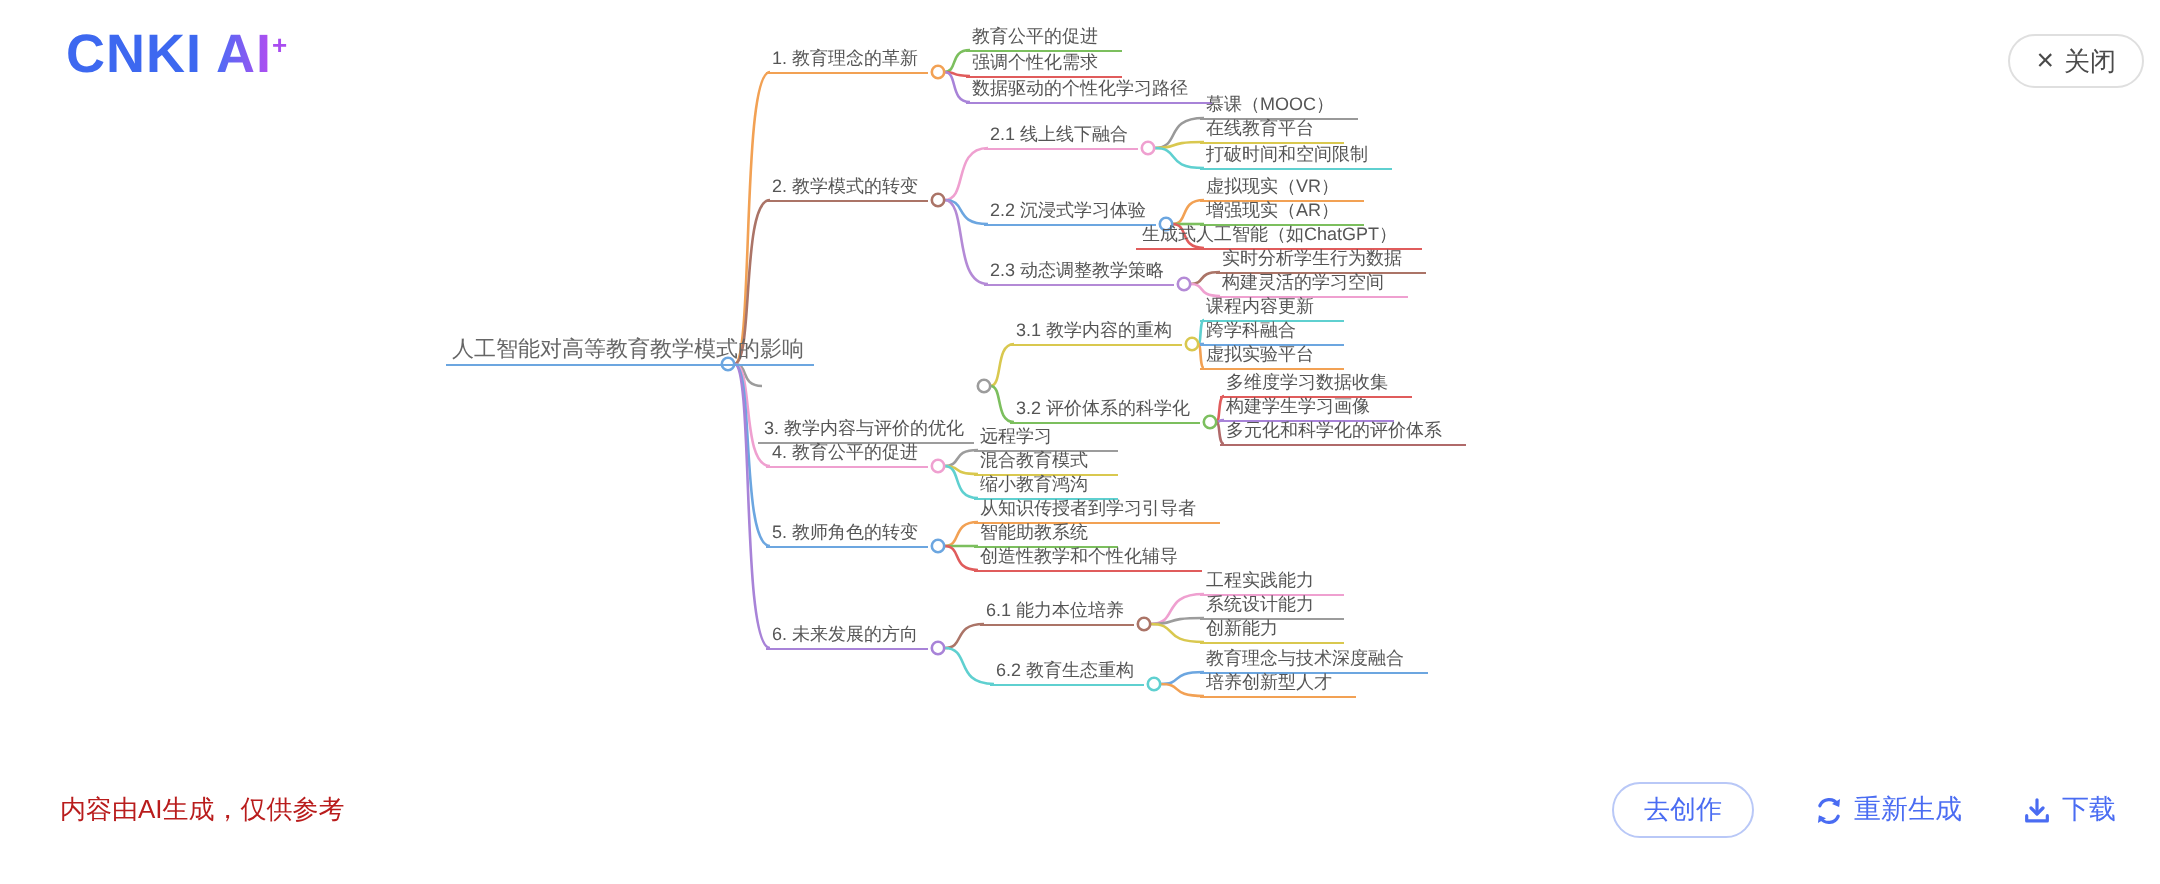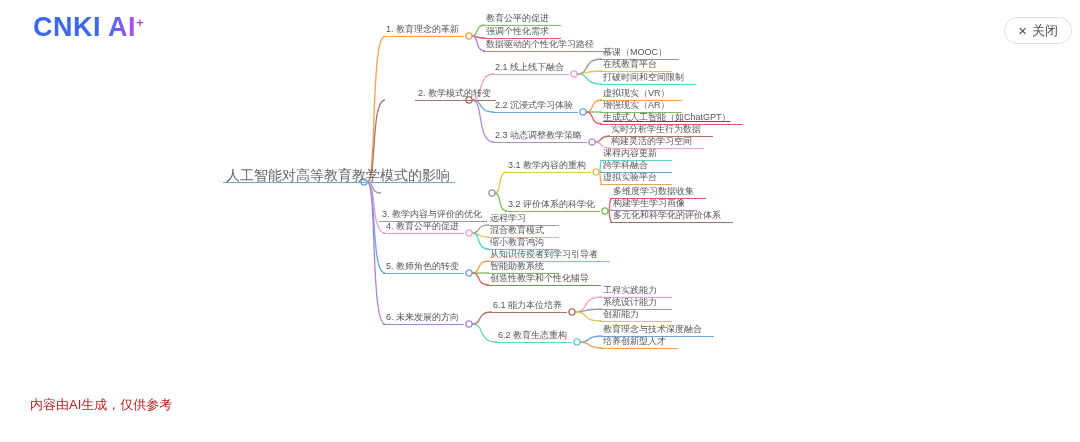--- a/index.html
+++ b/index.html
@@ -22,21 +22,21 @@
                cursor:pointer; }
   .close-btn .x { font-size:15px; line-height:1; color:#4a4a4a; }
 
   
   #mindmap { position:absolute; left:0; top:0; width:1080px; height:442px; }
   #edges { position:absolute; left:0; top:0; pointer-events:none; }
   #edges circle { pointer-events:auto; cursor:pointer; }
   .mm-node { position:absolute; white-space:nowrap; color:#555;
              font-size:9px; line-height:12px; height:15px;
              padding:1px 5px 1px 3px; border-bottom:1.5px solid #999; cursor:pointer; }
-  .mm-node.depth0 { font-size:14px; color:#666; }
+  .mm-node.depth0 { font-size:11px; color:#666; }
   .mm-node.leaf { min-width:72px; padding-right:12px; }
 
   
   .footer { position:absolute; left:30px; right:22px; top:390px; height:30px;
             display:flex; align-items:center; justify-content:space-between; }
   .disclaimer { font-size:13px; color:#b91c1c; }
   .actions { display:flex; align-items:center; gap:30px; }
   .btn-create { padding:4px 15px; border:1px solid #b9c8f7; border-radius:15px;
                 background:#fff; color:#4a6cf2; font-size:13px; cursor:pointer; }
   .btn-text { display:flex; align-items:center; gap:5px; color:#4a6cf2; font-size:13.5px;
@@ -102,29 +102,29 @@
       <path d="M 580.2 342 C 592.19 342, 584.124 348, 602 348" fill="none" stroke="#f2a154" stroke-width="1.3"></path>
       <circle cx="577" cy="342" r="3.1" fill="#ffffff" stroke="#5fd0d0" stroke-width="1.3"></circle>
       <circle cx="469" cy="324" r="3.1" fill="#ffffff" stroke="#a883d8" stroke-width="1.3"></circle>
       <circle cx="364" cy="182" r="3.1" fill="#ffffff" stroke="#6ca6e0" stroke-width="1.3"></circle>
     </svg>
 <div class="mm-node depth0" style="left: 223px; top: 168px; border-bottom-color: rgb(108, 166, 224);">人工智能对高等教育教学模式的影响</div>
     <div class="mm-node depth1" style="left: 383px; top: 22px; border-bottom-color: rgb(242, 161, 84);">1. 教育理念的革新</div>
     <div class="mm-node depth2 leaf" style="left: 483px; top: 11px; border-bottom-color: rgb(124, 191, 94);">教育公平的促进</div>
     <div class="mm-node depth2 leaf" style="left: 483px; top: 24px; border-bottom-color: rgb(224, 92, 92);">强调个性化需求</div>
     <div class="mm-node depth2 leaf" style="left: 483px; top: 37px; border-bottom-color: rgb(168, 131, 216);">数据驱动的个性化学习路径</div>
-    <div class="mm-node depth1" style="left: 383px; top: 86px; border-bottom-color: rgb(171, 116, 103); margin-left: 32px;">2. 教学模式的转变</div>
+    <div class="mm-node depth1" style="left: 383px; top: 86px; border-bottom-color: rgb(171, 116, 103);">2. 教学模式的转变</div>
     <div class="mm-node depth2" style="left: 492px; top: 60px; border-bottom-color: rgb(239, 160, 208);">2.1 线上线下融合</div>
     <div class="mm-node depth3 leaf" style="left: 600px; top: 45px; border-bottom-color: rgb(153, 153, 153);">慕课（MOOC）</div>
     <div class="mm-node depth3 leaf" style="left: 600px; top: 57px; border-bottom-color: rgb(217, 200, 79);">在线教育平台</div>
     <div class="mm-node depth3 leaf" style="left: 600px; top: 70px; border-bottom-color: rgb(95, 208, 208);">打破时间和空间限制</div>
     <div class="mm-node depth2" style="left: 492px; top: 98px; border-bottom-color: rgb(108, 166, 224);">2.2 沉浸式学习体验</div>
     <div class="mm-node depth3 leaf" style="left: 600px; top: 86px; border-bottom-color: rgb(242, 161, 84);">虚拟现实（VR）</div>
     <div class="mm-node depth3 leaf" style="left: 600px; top: 98px; border-bottom-color: rgb(124, 191, 94);">增强现实（AR）</div>
-    <div class="mm-node depth3 leaf" style="left: 600px; top: 110px; border-bottom-color: rgb(224, 92, 92); text-decoration: underline;">生成式人工智能（如ChatGPT）</div>
+    <div class="mm-node depth3 leaf" style="left: 568px; top: 110px; border-bottom-color: rgb(224, 92, 92);">生成式人工智能（如ChatGPT）</div>
     <div class="mm-node depth2" style="left: 492px; top: 128px; border-bottom-color: rgb(180, 138, 214);">2.3 动态调整教学策略</div>
     <div class="mm-node depth3 leaf" style="left: 608px; top: 122px; border-bottom-color: rgb(171, 116, 103);">实时分析学生行为数据</div>
     <div class="mm-node depth3 leaf" style="left: 608px; top: 134px; border-bottom-color: rgb(239, 160, 208);">构建灵活的学习空间</div>
     <div class="mm-node depth1" style="left: 379px; top: 179px; border-bottom-color: rgb(156, 156, 156); margin-top: 28px;">3. 教学内容与评价的优化</div>
     <div class="mm-node depth2" style="left: 505px; top: 158px; border-bottom-color: rgb(217, 200, 79);">3.1 教学内容的重构</div>
     <div class="mm-node depth3 leaf" style="left: 600px; top: 146px; border-bottom-color: rgb(95, 208, 208);">课程内容更新</div>
     <div class="mm-node depth3 leaf" style="left: 600px; top: 158px; border-bottom-color: rgb(108, 166, 224);">跨学科融合</div>
     <div class="mm-node depth3 leaf" style="left: 600px; top: 170px; border-bottom-color: rgb(242, 161, 84);">虚拟实验平台</div>
     <div class="mm-node depth2" style="left: 505px; top: 197px; border-bottom-color: rgb(124, 191, 94);">3.2 评价体系的科学化</div>
     <div class="mm-node depth3 leaf" style="left: 610px; top: 184px; border-bottom-color: rgb(224, 92, 92);">多维度学习数据收集</div>
@@ -150,13 +150,37 @@
 
 <div class="logo"><span>CNKI</span><span> </span><span class="logo-ai">AI</span><span class="logo-plus">+</span></div>
 
 <button class="close-btn">
   <span class="x">×</span>
   <span>关闭</span>
 </button>
 
 <div class="footer">
   <div class="disclaimer">内容由AI生成，仅供参考</div>
+  <div class="actions">
+    <button class="btn-create">去创作</button>
+    <button class="btn-text">
+      <span>
+          <svg width="15" height="15" viewBox="0 0 16 16">
+        <path d="M3.1 5.2 A5.4 5.4 0 0 1 12.6 4.4" fill="none" stroke="#4a6cf2" stroke-width="1.7" stroke-linecap="round"></path>
+        <path d="M13.9 1.6 L13.4 5.8 L9.6 4.2 Z" fill="#4a6cf2"></path>
+        <path d="M12.9 10.8 A5.4 5.4 0 0 1 3.4 11.6" fill="none" stroke="#4a6cf2" stroke-width="1.7" stroke-linecap="round"></path>
+        <path d="M2.1 14.4 L2.6 10.2 L6.4 11.8 Z" fill="#4a6cf2"></path>
+      </svg>
+        </span>
+      <span>重新生成</span>
+    </button>
+    <button class="btn-text">
+      <span>
+          <svg width="15" height="15" viewBox="0 0 16 16">
+        <path d="M8 2 V9" fill="none" stroke="#4a6cf2" stroke-width="1.7" stroke-linecap="round"></path>
+        <path d="M4.8 6.4 L8 9.6 L11.2 6.4" fill="none" stroke="#4a6cf2" stroke-width="1.7" stroke-linecap="round" stroke-linejoin="round"></path>
+        <path d="M2.5 10.5 V13.3 H13.5 V10.5" fill="none" stroke="#4a6cf2" stroke-width="1.7" stroke-linecap="round" stroke-linejoin="round"></path>
+      </svg>
+        </span>
+      <span>下载</span>
+    </button>
+  </div>
 </div>
 
 </body></html>

